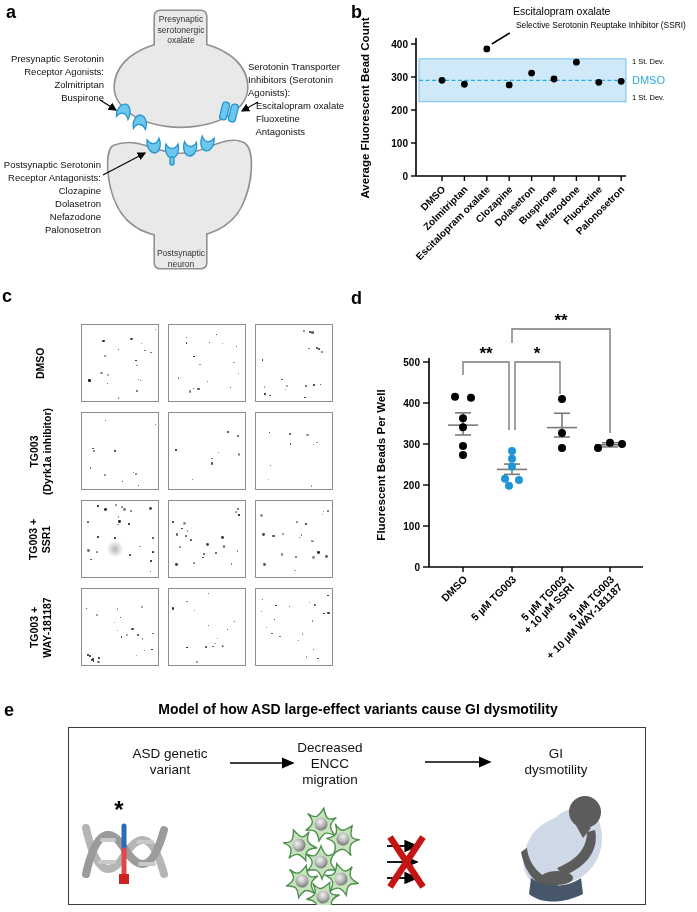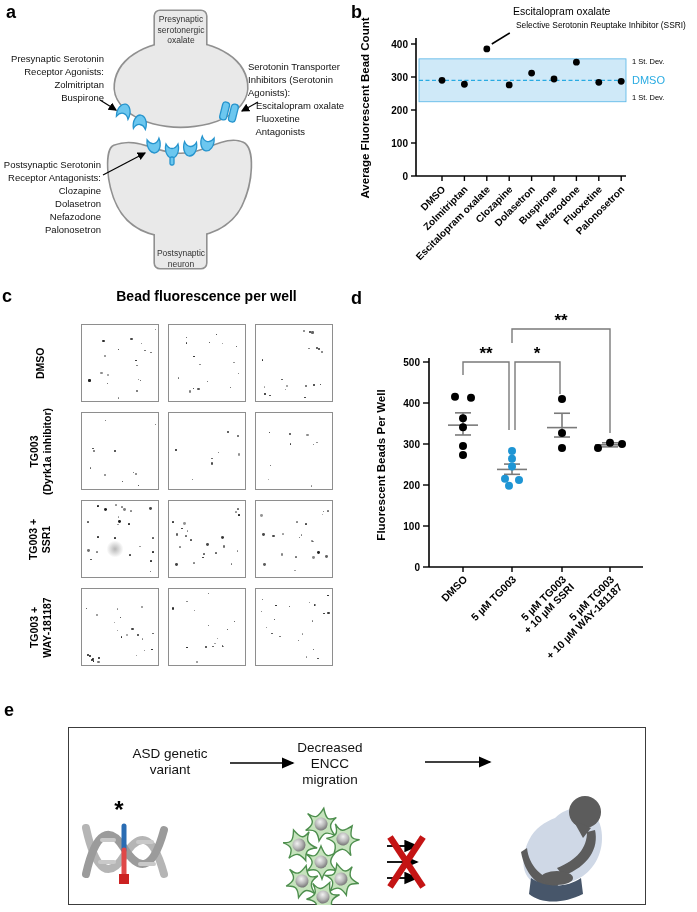--- a/index.html
+++ b/index.html
@@ -152,21 +152,20 @@
       <circle cx="276.2" cy="81.28999999999999" r="3.4" fill="#000000"></circle>
       <text x="287" y="64" fill="#000" font-size="7.5" font-weight="normal" text-anchor="start">1 St. Dev.</text>
       <text x="287" y="84.3" fill="#29abe2" font-size="11" font-weight="normal" text-anchor="start">DMSO</text>
       <text x="287" y="100" fill="#000" font-size="7.5" font-weight="normal" text-anchor="start">1 St. Dev.</text>
       <line x1="146.8" y1="43.94999999999999" x2="164.8" y2="32.94999999999999" stroke="#000" stroke-width="1.6"></line>
       <text x="168" y="15" fill="#000" font-size="10.5" font-weight="normal" text-anchor="start">Escitalopram oxalate</text>
       <text x="171" y="28" fill="#000" font-size="8.4" font-weight="normal" text-anchor="start">Selective Serotonin Reuptake Inhibitor (SSRI)</text>
     </svg>
 
   <div class="plabel" style="left:2px;top:286px;">c</div>
-  <div class="ctitle" style="left:80px;top:288px;width:253px;">Bead fluorescence per well</div>
   <div id="panel-c-grid" style="position:absolute;left:0;top:282px;width:350px;height:395px;">
       <div class="rowlabelwrap" style="left: 18px; top: 42px;">
         <div class="rowlabel">DMSO</div>
       </div>
       <div class="cell" style="left: 81px; top: 42px; width: 78px; height: 78px;">
         <div class="speck" style="width: 2.2px; height: 2.2px; left: 18.3834px; top: 46.6225px; opacity: 0.5;"></div>
         <div class="speck" style="width: 1.3px; height: 1.3px; left: 53.4072px; top: 35.0673px; opacity: 0.95;"></div>
         <div class="speck" style="width: 1.3px; height: 1.3px; left: 57.5904px; top: 54.8429px; opacity: 0.81;"></div>
         <div class="speck" style="width: 1.3px; height: 1.3px; left: 35.5781px; top: 24.0319px; opacity: 0.94;"></div>
         <div class="speck" style="width: 1.3px; height: 1.3px; left: 55.8708px; top: 53.6438px; opacity: 0.59;"></div>
@@ -469,27 +468,30 @@
       <circle cx="277" cy="162" r="4" fill="#000000"></circle>
       <path d="M118,93 L118,80 L164,80 L164,148" fill="none" stroke="#7a7a7a" stroke-width="1.4"></path>
       <text x="141" y="77" fill="#000" font-size="17" font-weight="bold" text-anchor="middle">**</text>
       <path d="M170,148 L170,80 L215,80 L215,112" fill="none" stroke="#7a7a7a" stroke-width="1.4"></path>
       <text x="192" y="77" fill="#000" font-size="17" font-weight="bold" text-anchor="middle">*</text>
       <path d="M167,61 L167,47 L265,47 L265,151" fill="none" stroke="#7a7a7a" stroke-width="1.4"></path>
       <text x="216" y="44" fill="#000" font-size="17" font-weight="bold" text-anchor="middle">**</text>
     </svg>
 
   <div class="plabel" style="left:4px;top:700px;">e</div>
+  <div class="etitle" style="left:68px;top:701px;width:580px;">Model of how ASD large-effect variants cause GI dysmotility</div>
   <div class="ebox" style="left:68px;top:727px;width:578px;height:178px;"></div>
 
   <div class="estep pre" style="left:263px;top:740px;width:134px;">Decreased
 ENCC
 migration</div>
   <div class="estep pre" style="left:103px;top:746px;width:134px;">ASD genetic
 variant</div>
+  <div class="estep pre" style="left:489px;top:746px;width:134px;">GI
+dysmotility</div>
 
   <svg style="left:68px;top:727px;" width="578" height="178" viewBox="0 0 578 178">
     <defs>
       <marker id="ah2" markerWidth="9" markerHeight="9" refX="7" refY="3.5" orient="auto">
         <path d="M0,0 L8,3.5 L0,7 Z" fill="#000"></path>
       </marker>
     </defs>
     <line x1="162" y1="36" x2="225" y2="36" stroke="#000" stroke-width="1.6" marker-end="url(#ah2)"></line>
     <line x1="357" y1="35" x2="422" y2="35" stroke="#000" stroke-width="1.6" marker-end="url(#ah2)"></line>
   </svg>

